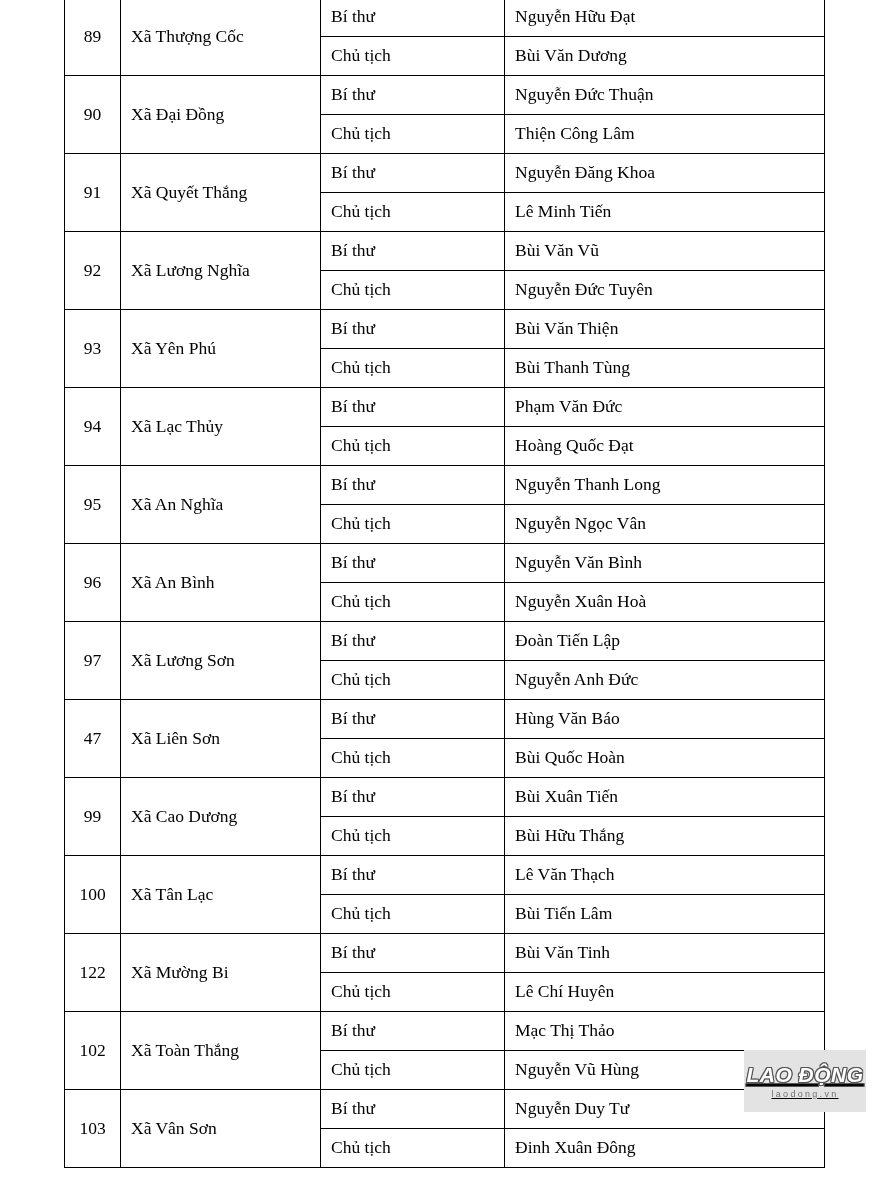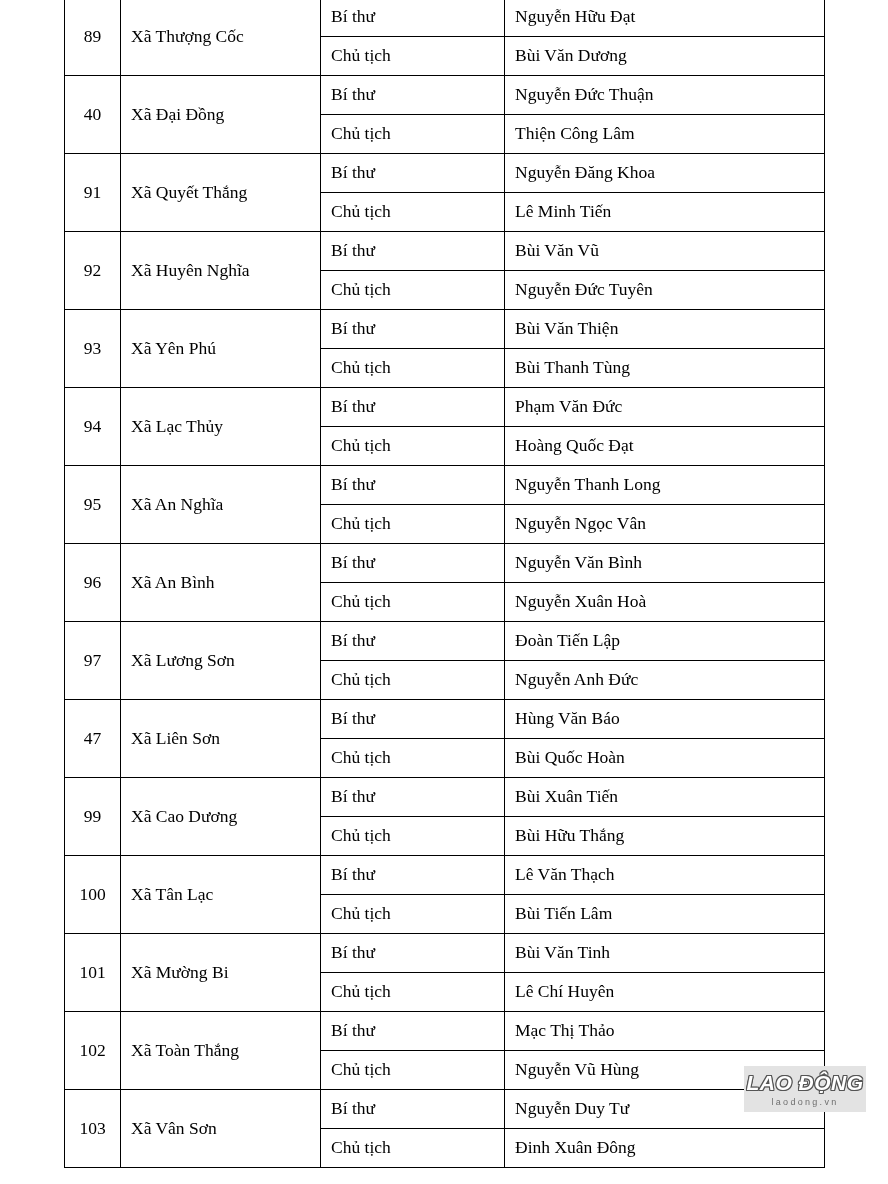--- a/index.html
+++ b/index.html
@@ -61,26 +61,27 @@
     text-align: left;
     padding-left: 12px;
   }
 
   
   .watermark {
     position: absolute;
     right: 22px;
     bottom: 72px;
     width: 122px;
-    height: 46px;
+    height: 62px;
     background: #e3e3e3;
     display: flex;
     flex-direction: column;
     align-items: center;
     justify-content: center;
+    text-decoration: underline;
   }
   .watermark .wm-main {
     font-family: "Liberation Sans", sans-serif;
     font-weight: bold;
     font-style: italic;
     font-size: 21px;
     letter-spacing: 0.5px;
     color: #ffffff;
     text-shadow:
        1px 0 0 #555, -1px 0 0 #555, 0 1px 0 #555, 0 -1px 0 #555,
@@ -113,42 +114,42 @@
           <td class="stt" rowspan="2">89</td>
           <td class="name" rowspan="2">Xã Thượng Cốc</td>
           <td class="role">Bí thư</td>
           <td class="person">Nguyễn Hữu Đạt</td>
         </tr>
         <tr>
           <td class="role">Chủ tịch</td>
           <td class="person">Bùi Văn Dương</td>
         </tr>
         <tr>
-          <td class="stt" rowspan="2">40</td>
+          <td class="stt" rowspan="2">90</td>
           <td class="name" rowspan="2">Xã Đại Đồng</td>
           <td class="role">Bí thư</td>
           <td class="person">Nguyễn Đức Thuận</td>
         </tr>
         <tr>
           <td class="role">Chủ tịch</td>
           <td class="person">Thiện Công Lâm</td>
         </tr>
         <tr>
           <td class="stt" rowspan="2">91</td>
           <td class="name" rowspan="2">Xã Quyết Thắng</td>
           <td class="role">Bí thư</td>
           <td class="person">Nguyễn Đăng Khoa</td>
         </tr>
         <tr>
           <td class="role">Chủ tịch</td>
           <td class="person">Lê Minh Tiến</td>
         </tr>
         <tr>
           <td class="stt" rowspan="2">92</td>
-          <td class="name" rowspan="2">Xã Huyên Nghĩa</td>
+          <td class="name" rowspan="2">Xã Lương Nghĩa</td>
           <td class="role">Bí thư</td>
           <td class="person">Bùi Văn Vũ</td>
         </tr>
         <tr>
           <td class="role">Chủ tịch</td>
           <td class="person">Nguyễn Đức Tuyên</td>
         </tr>
         <tr>
           <td class="stt" rowspan="2">93</td>
           <td class="name" rowspan="2">Xã Yên Phú</td>
@@ -223,21 +224,21 @@
           <td class="stt" rowspan="2">100</td>
           <td class="name" rowspan="2">Xã Tân Lạc</td>
           <td class="role">Bí thư</td>
           <td class="person">Lê Văn Thạch</td>
         </tr>
         <tr>
           <td class="role">Chủ tịch</td>
           <td class="person">Bùi Tiến Lâm</td>
         </tr>
         <tr>
-          <td class="stt" rowspan="2">101</td>
+          <td class="stt" rowspan="2">122</td>
           <td class="name" rowspan="2">Xã Mường Bi</td>
           <td class="role">Bí thư</td>
           <td class="person">Bùi Văn Tinh</td>
         </tr>
         <tr>
           <td class="role">Chủ tịch</td>
           <td class="person">Lê Chí Huyên</td>
         </tr>
         <tr>
           <td class="stt" rowspan="2">102</td>

